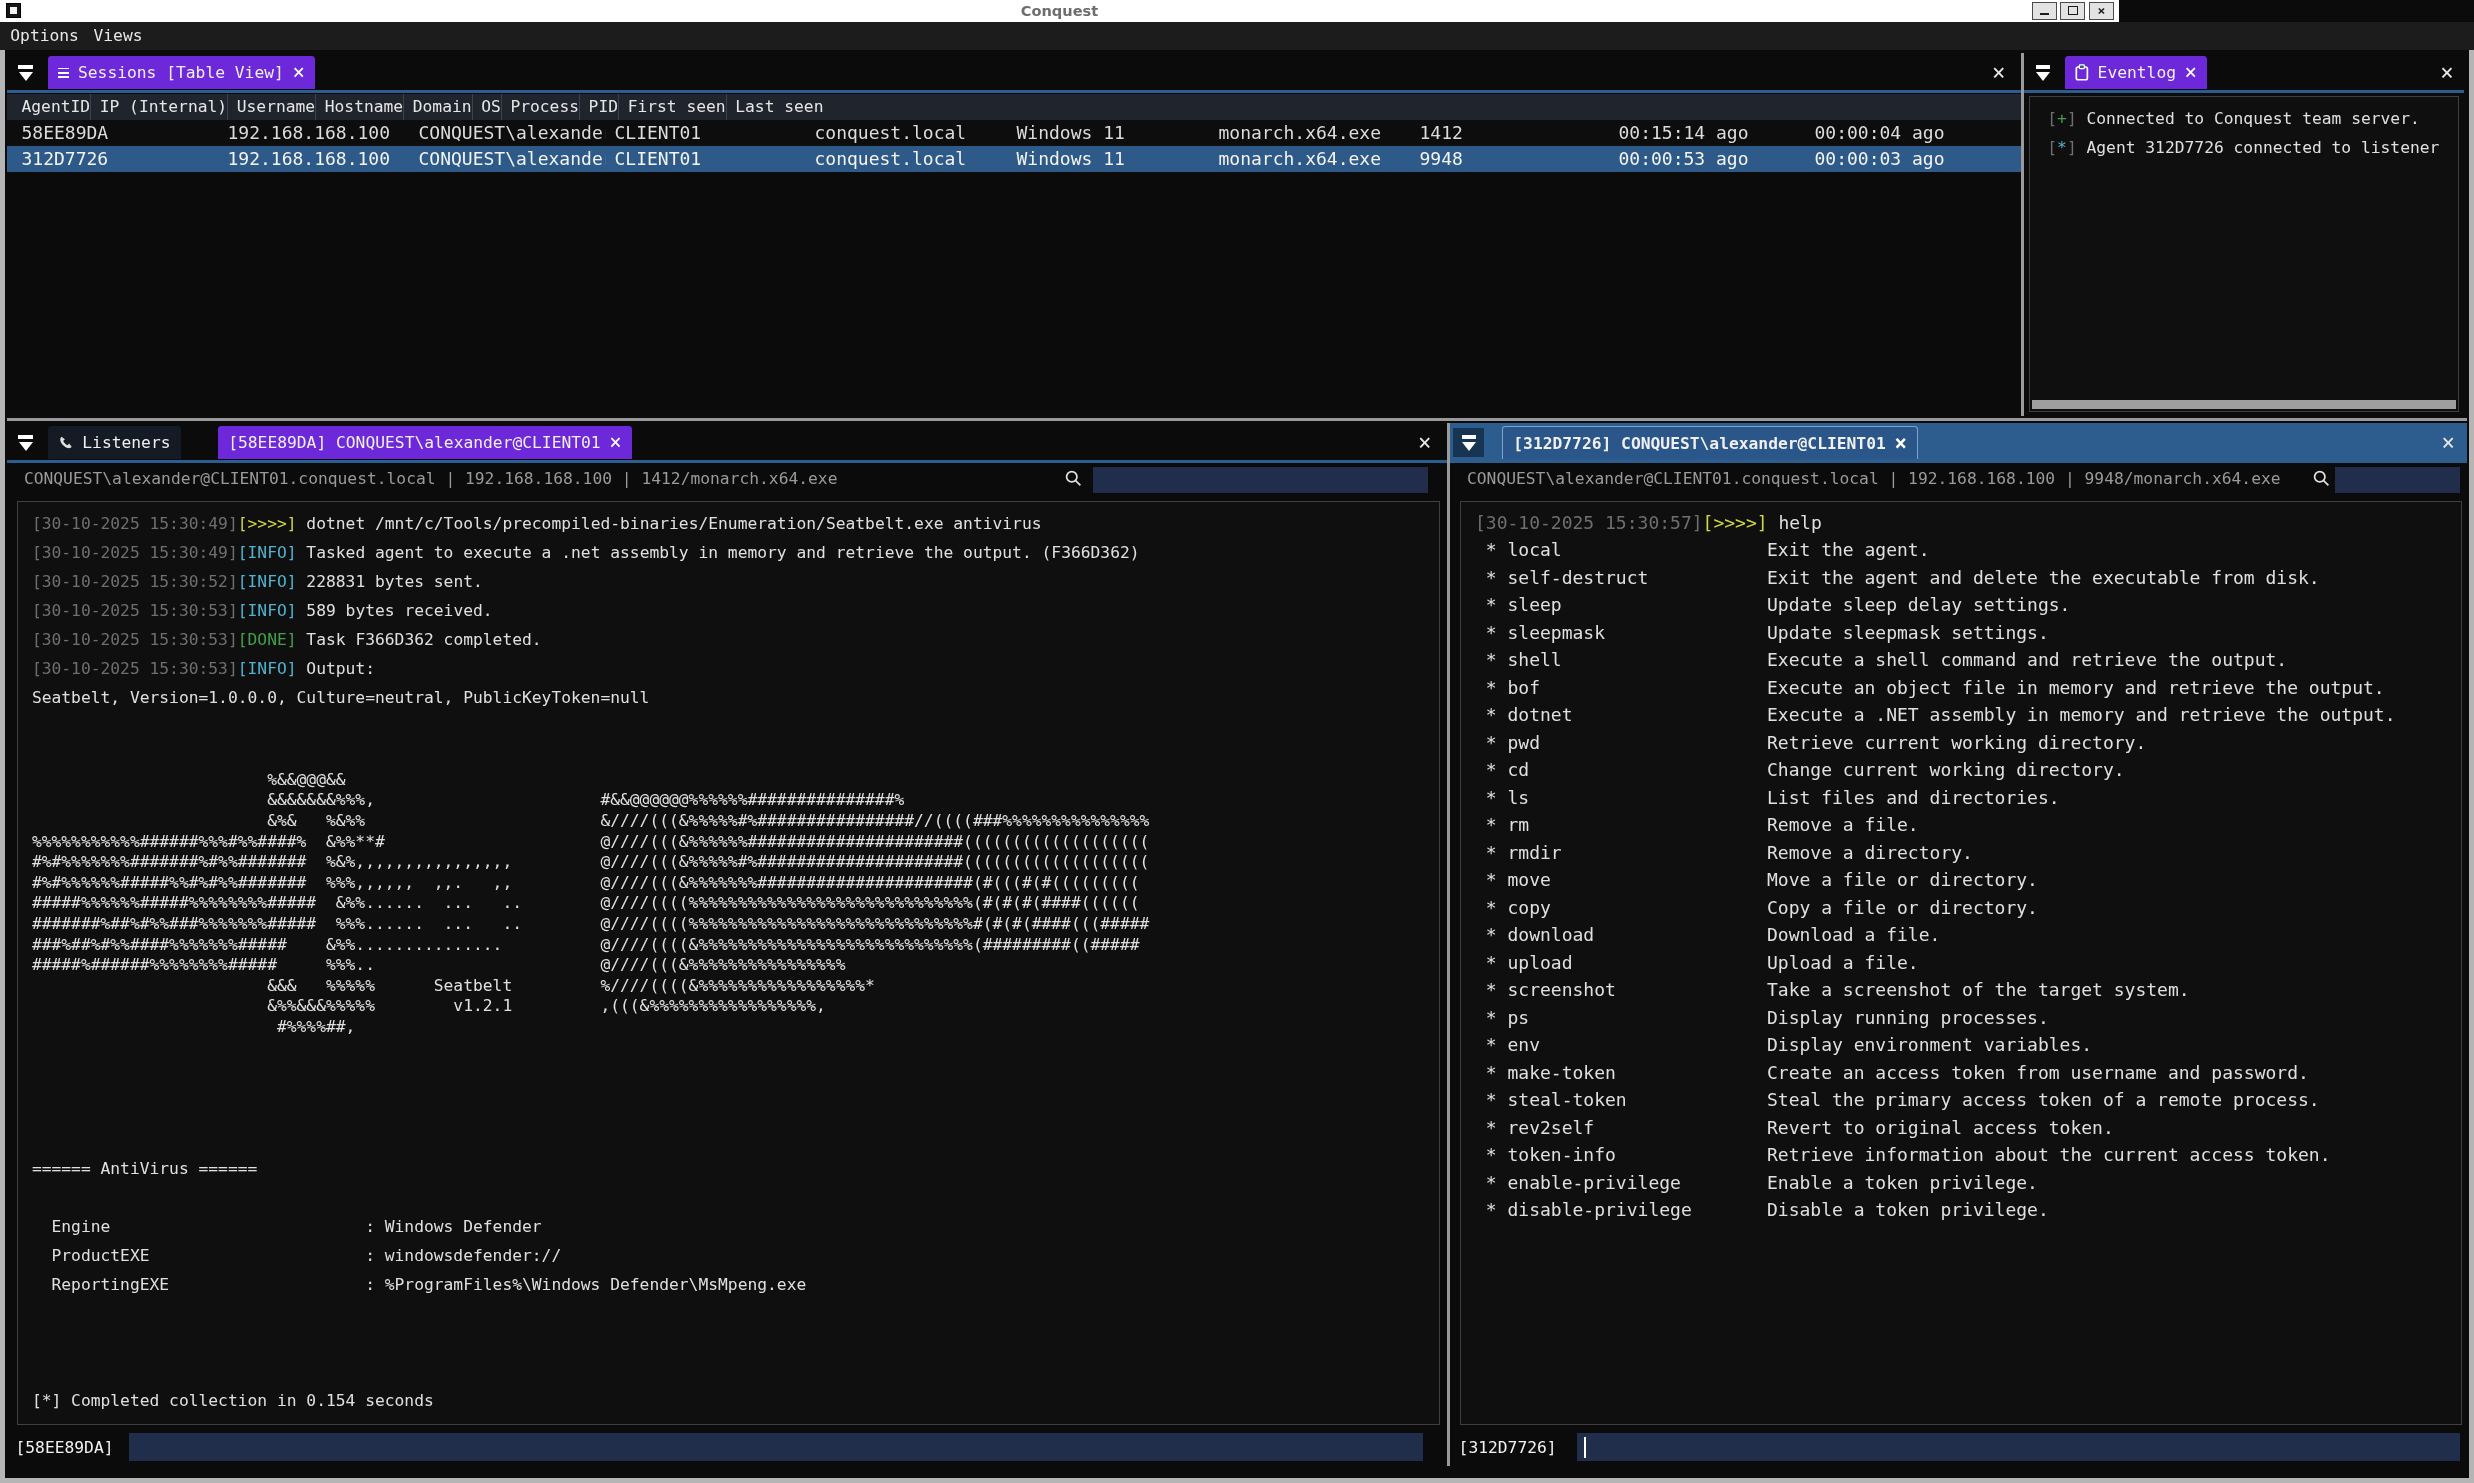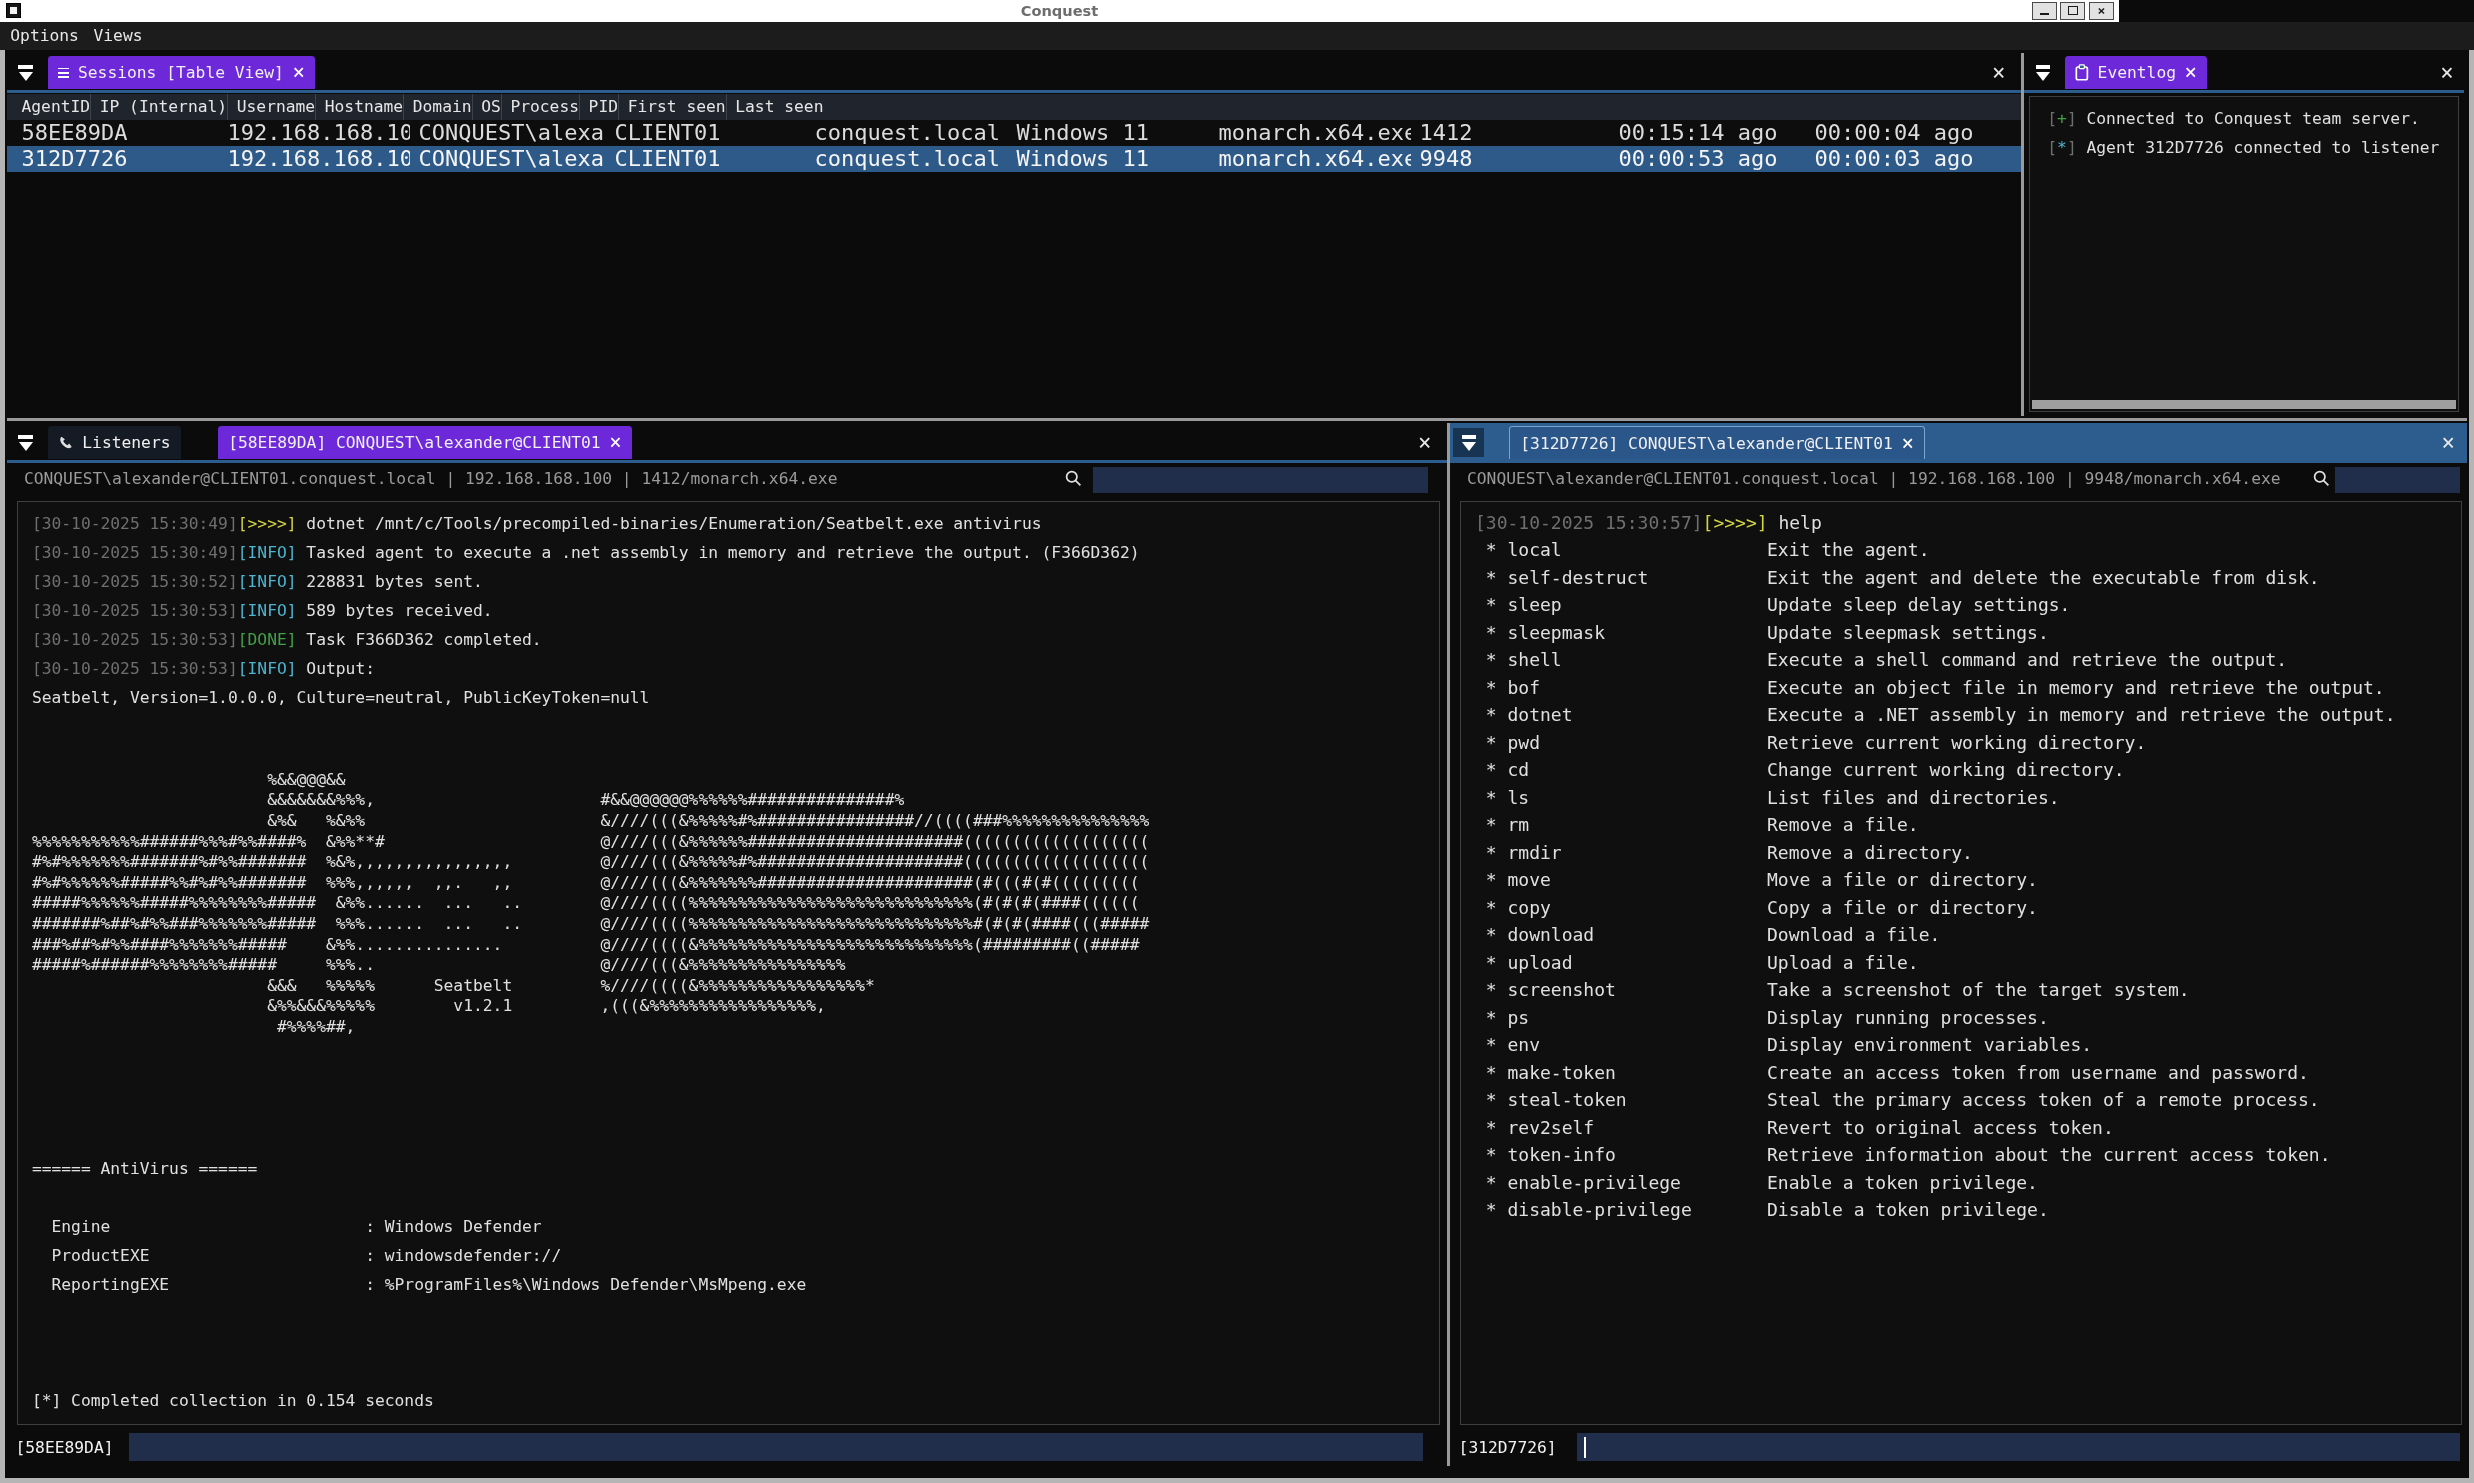--- a/index.html
+++ b/index.html
@@ -44,21 +44,21 @@
   .prompt{font-size:16.3px;color:#f2f2f2;white-space:pre;padding-left:8.6px;}
   .cmdinput{position:absolute;height:28px;background:#202e4b;display:flex;align-items:center;padding-left:6.9px;}
   .cursor{width:1.7px;height:20.6px;background:#fff;}
   
   .thead{position:absolute;left:0;right:0;top:41px;height:26px;background:#20242d;display:flex;padding-left:6px;}
   .thead span{height:26px;line-height:26px;font-size:16.3px;color:#e6e6e6;padding-left:8.6px;white-space:pre;overflow:hidden;text-align:right;}
   .thead span + span{border-left:1.7px solid #3d434d;}
   .tbody{position:absolute;left:0;right:0;top:67px;}
   .trow{display:flex;height:26px;padding-left:6px;background:#0d0d0d;}
   .trow.selected{background:#2d5a88;}
-  .trow span{height:26px;line-height:26px;font-size:22px;color:#dcdcdc;padding-left:8.6px;white-space:pre;overflow:hidden;}
+  .trow span{height:26px;line-height:26px;font-size:18px;color:#dcdcdc;padding-left:8.6px;white-space:pre;overflow:hidden;}
   .trow.selected span{color:#f4f4f4;}
   .col1{width:206px;} .col2{width:191px;} .col3{width:196px;} .col4{width:200px;} .col5{width:202px;}
   .col6{width:202px;} .col7{width:201px;} .col8{width:199px;} .col9{width:196px;} .col10{flex:1;}
   
   #eventlog-box{left:5.2px;right:5.2px;top:43px;height:316px;}
   #eventlog-box .tline{padding-left:3.4px;}
   .hscroll{position:absolute;left:1.7px;right:1.7px;bottom:1.7px;height:9.5px;background:#9f9f9f;}
   
   #right-header{position:absolute;left:0;right:0;top:0;height:40px;background:#2d5c8e;}
   #right-header .collapse-btn{background:#173453;}
@@ -253,21 +253,21 @@
     <div class="cmdinput" style="left:122px;right:24px;"></div>
   </div>
 </div>
 
 <div class="panel" id="right-console" style="left:1450px;top:423px;width:1017px;height:1045px;">
   <div id="right-header">
     <div class="collapse-btn">
       <span class="bar"></span>
       <span class="tri"></span>
     </div>
-    <div class="tab" style="left:59px;">
+    <div class="tab" style="left:52px;font-weight:bold;">
       <span>[312D7726] CONQUEST\alexander@CLIENT01</span>
       <span class="x">×</span>
     </div>
     <span class="panel-x" style="right:12px;">×</span>
   </div>
 
   <div class="statusline">CONQUEST\alexander@CLIENT01.conquest.local | 192.168.168.100 | 9948/monarch.x64.exe</div>
   <span class="search-ic" style="right:136px;">
     <svg width="19" height="19" viewBox="0 0 22 22">
         <circle cx="9" cy="9" r="6" fill="none" stroke="#e0e0e0" stroke-width="2"></circle>

